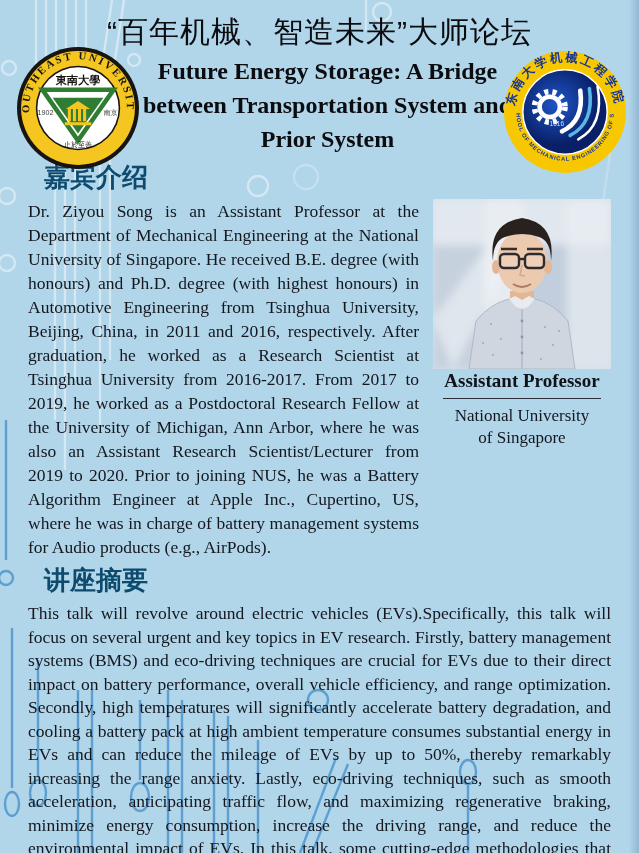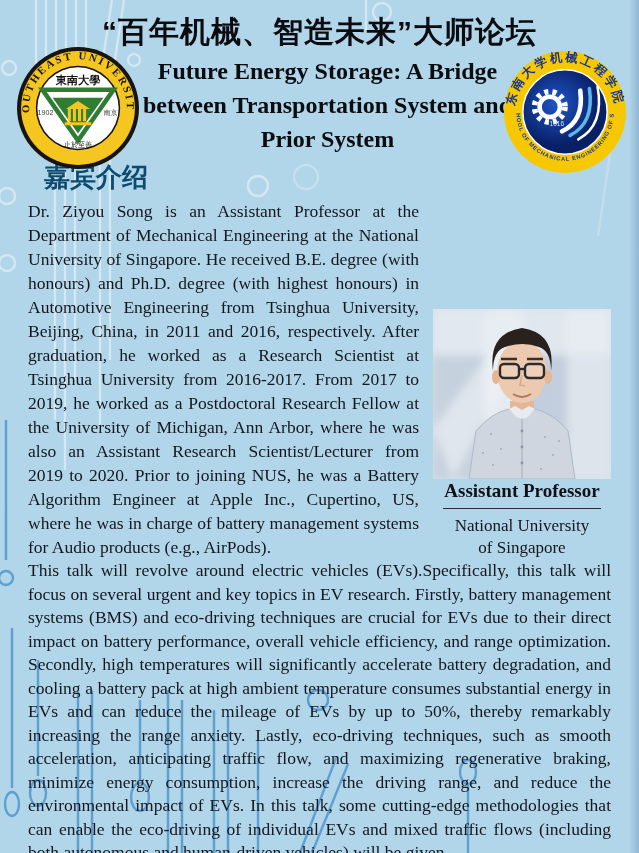--- a/index.html
+++ b/index.html
@@ -13,34 +13,34 @@
     background:linear-gradient(to right,rgba(70,115,160,0),rgba(70,115,160,.30));pointer-events:none;}
   .content{position:relative;z-index:2;}
 
   
   .header{position:relative;padding-top:12px;text-align:center;}
   .logo{position:absolute;}
   .logo-left{left:16px;top:46px;width:124px;height:124px;}
   .logo-right{right:12px;top:50px;width:124px;height:124px;}
   .title-cn{
     font-family:"Liberation Sans","DejaVu Sans",sans-serif;
-    font-weight:bold;font-size:30px;line-height:39px;color:#0b0c10;letter-spacing:1px;margin:0;
+    font-weight:normal;font-size:30px;line-height:39px;color:#0b0c10;letter-spacing:1px;margin:0;
   }
   .title-en{
     font-family:"Liberation Serif","DejaVu Serif",serif;
     font-weight:bold;font-size:24px;line-height:34px;color:#0b0c10;margin:3px auto 0;padding-left:16px;
   }
 
   
   .section{margin:0 28px;}
   .section-title{
     font-family:"Liberation Sans","DejaVu Sans",sans-serif;
     font-weight:bold;font-size:26px;line-height:34px;color:#0c4a6e;margin:4px 16px 5px;
   }
-  .guest-body{display:flex;gap:14px;align-items:flex-end;}
+  .guest-body{display:flex;gap:14px;}
   .bio{flex:1;margin:0;font-size:17.5px;line-height:24px;text-align:justify;color:#15171f;}
   .speaker-col{width:178px;flex:0 0 178px;}
   .photo{width:178px;height:170px;display:block;}
   .cap-name,.cap-title{font-weight:bold;font-size:19px;line-height:24px;text-align:center;color:#101218;}
   .cap-name{margin-top:6px;}
   .cap-divider{width:158px;border-top:1.6px solid #2a2d35;margin:5px auto 6px;}
   .cap-aff{font-size:17px;line-height:22px;text-align:center;color:#15171f;}
 
   .abstract-text{margin:0;font-size:17.5px;line-height:23.5px;text-align:justify;color:#15171f;}
 </style>
@@ -213,17 +213,18 @@
           </svg>
           <div class="cap-title">Assistant Professor</div>
           <div class="cap-divider"></div>
           <div class="cap-aff">National University</div>
           <div class="cap-aff">of Singapore</div>
         </div>
       </div>
     </div>
 
     <div class="section">
+      <h3 class="section-title">讲座摘要</h3>
       <p class="abstract-text">This talk will revolve around electric vehicles (EVs).Specifically, this talk will focus on several urgent and key topics in EV research. Firstly, battery management systems (BMS) and eco-driving techniques are crucial for EVs due to their direct impact on battery performance, overall vehicle efficiency, and range optimization. Secondly, high temperatures will significantly accelerate battery degradation, and cooling a battery pack at high ambient temperature consumes substantial energy in EVs and can reduce the mileage of EVs by up to 50%, thereby remarkably increasing the range anxiety. Lastly, eco-driving techniques, such as smooth acceleration, anticipating traffic flow, and maximizing regenerative braking, minimize energy consumption, increase the driving range, and reduce the environmental impact of EVs. In this talk, some cutting-edge methodologies that can enable the eco-driving of individual EVs and mixed traffic flows (including both autonomous and human-driven vehicles) will be given.</p>
     </div>
 
   </div>
 </div>
 
 </body></html>

